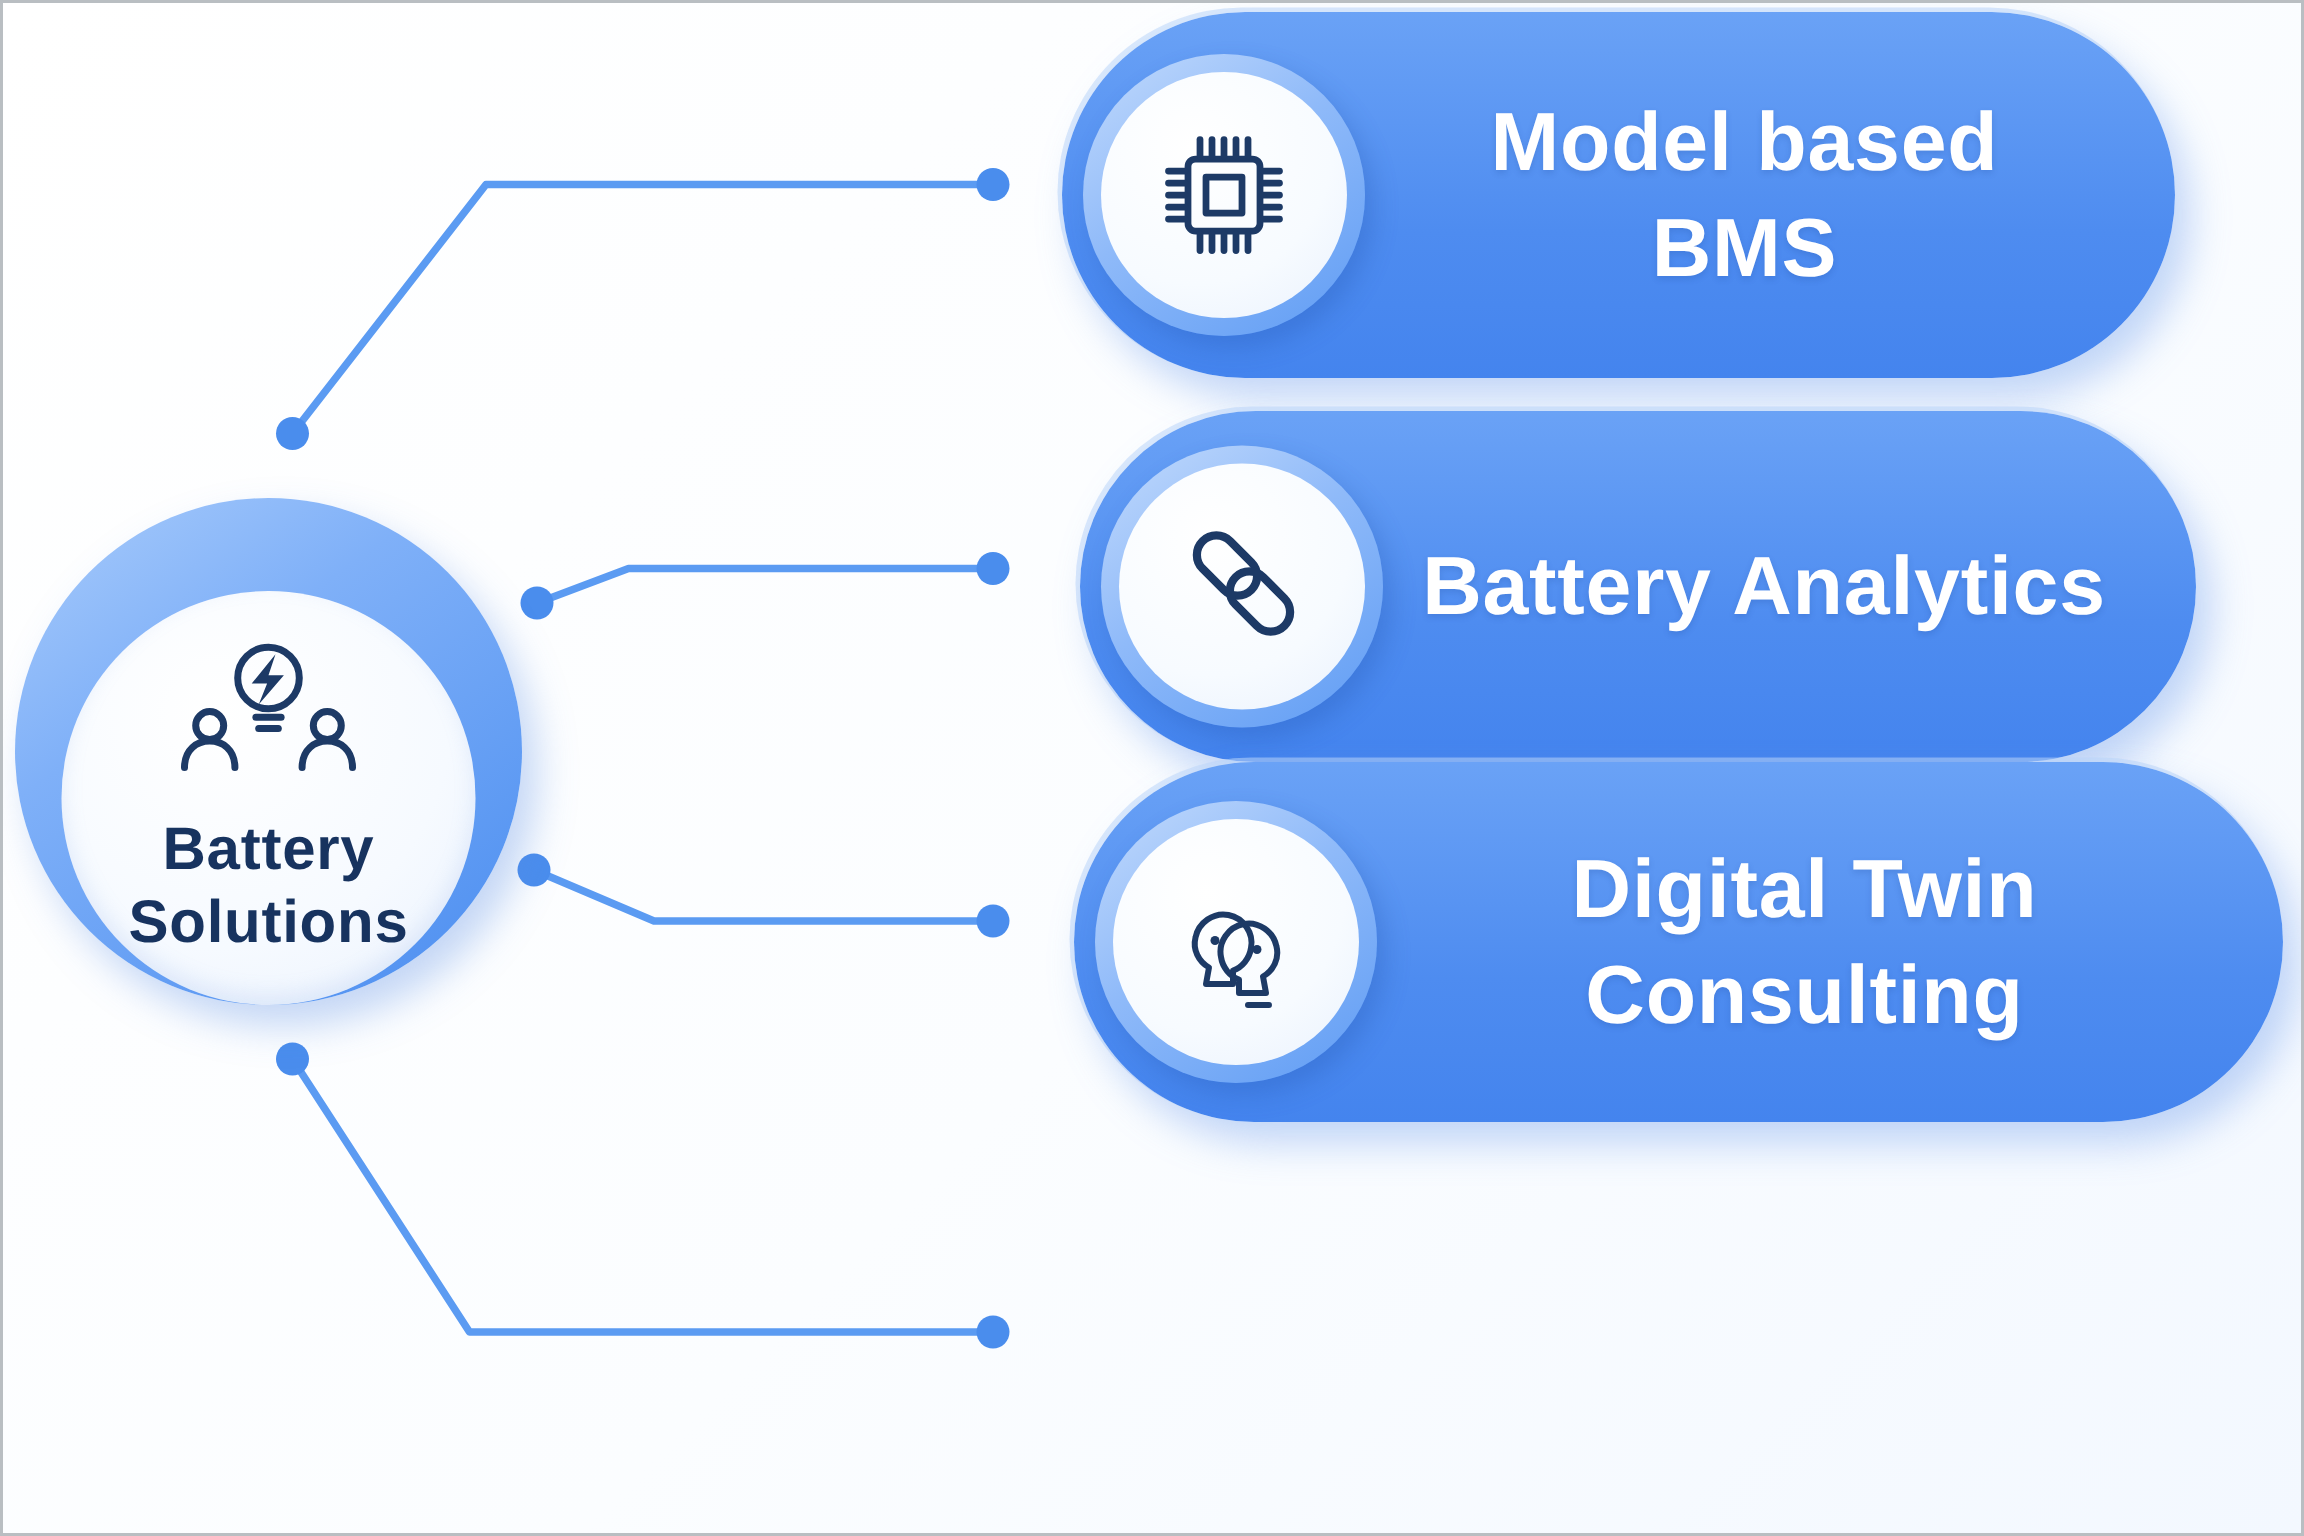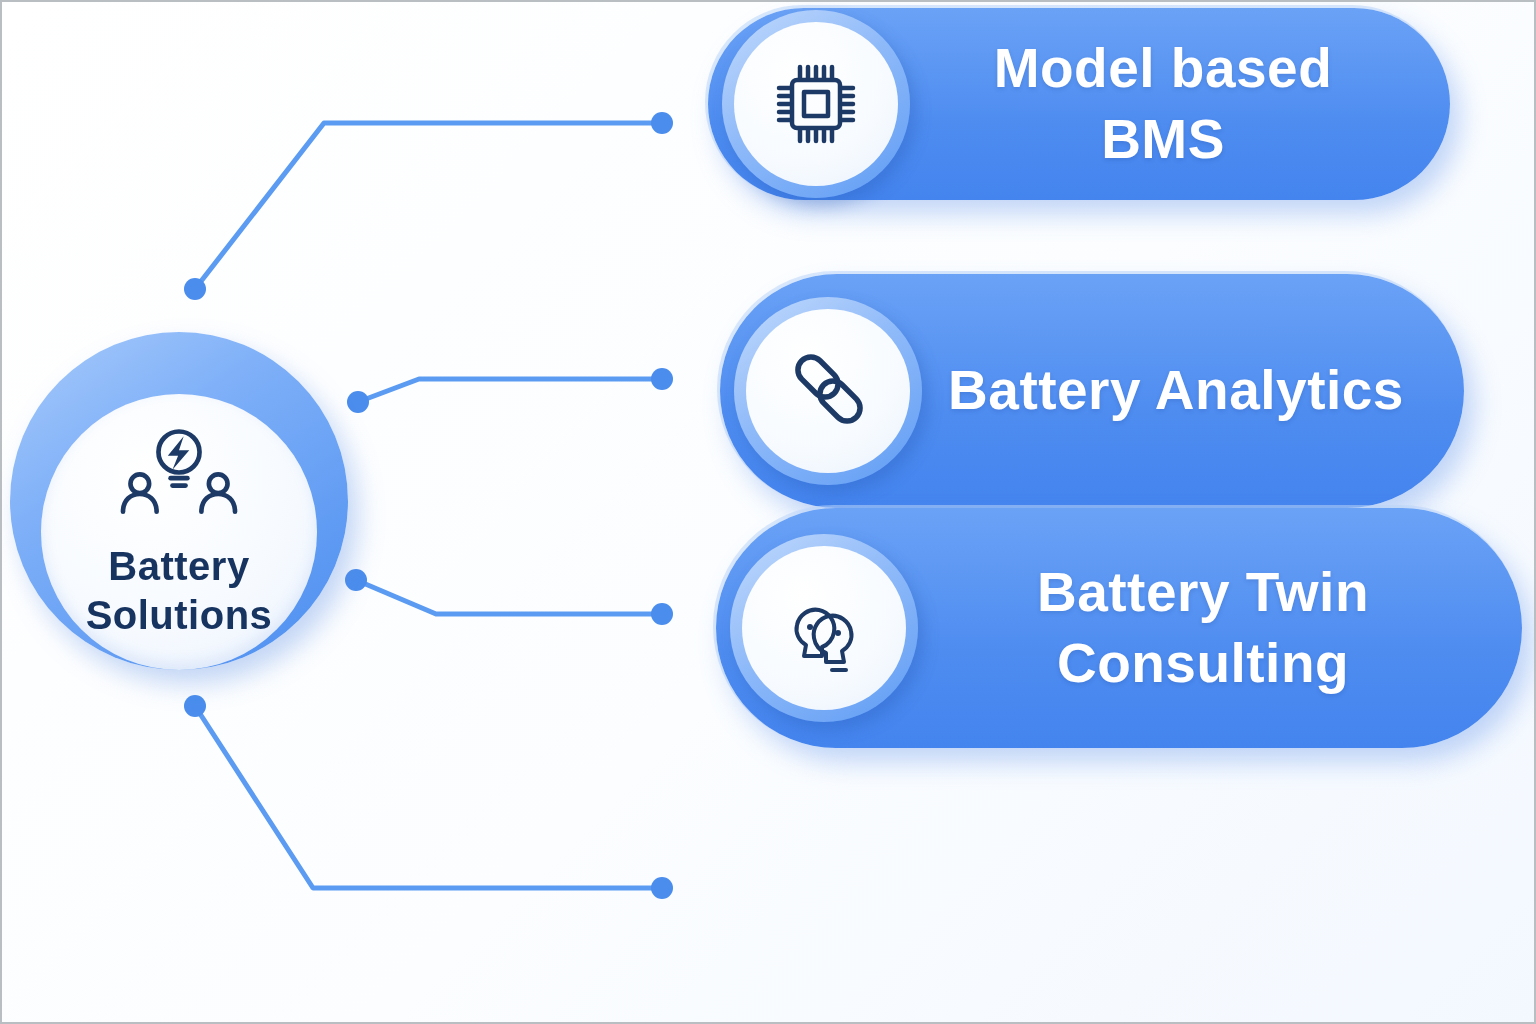--- a/index.html
+++ b/index.html
@@ -53,21 +53,21 @@
   
   .pill {
     position: absolute;
     display: flex;
     align-items: center;
     background: linear-gradient(180deg, #6aa2f6 0%, #4e8cf0 60%, #4484ee 100%);
     box-shadow: 10px 14px 26px rgba(100, 150, 235, 0.38),
                 -2px -2px 0 1px rgba(190, 215, 250, 0.55);
     padding-left: 14px;
   }
-  .pill-1 { left: 706px; top: 6px;   width: 742px; height: 192px; border-radius: 125px; }
+  .pill-1 { left: 706px; top: 6px;   width: 742px; height: 244px; border-radius: 125px; }
   .pill-2 { left: 718px; top: 272px; width: 744px; height: 234px; border-radius: 120px; }
   .pill-3 { left: 714px; top: 506px; width: 806px; height: 240px; border-radius: 123px; }
   .pill-4 { left: 730px; top: 756px; width: 724px; height: 252px; border-radius: 128px; }
 
   .icon-badge {
     flex: 0 0 auto;
     width: 188px; height: 188px;
     border-radius: 50%;
     background: linear-gradient(145deg, #c2dafc 0%, #8fbaf9 45%, #5f9cf4 100%);
     display: flex; align-items: center; justify-content: center;
@@ -203,19 +203,19 @@
               <path d="M30,84 l2,-11 c-7,-4 -11,-12 -9,-20 c2,-10 12,-17 22,-15 c10,2 17,12 15,22 c-1,7 -6,13 -12,15 l0,9 z"></path>
             </g>
             <line x1="58" y1="92" x2="72" y2="92"></line>
           </g>
           <circle cx="36" cy="49" r="3" fill="#1d3a66"></circle>
           <circle cx="64" cy="55" r="3" fill="#1d3a66"></circle>
         </svg>
       </div>
     </div>
     <div class="pill-label">
-      <div>Battery Twin</div>
+      <div>Digital Twin</div>
       <div>Consulting</div>
     </div>
   </div>
 
 
 </div>
 
 </body></html>

